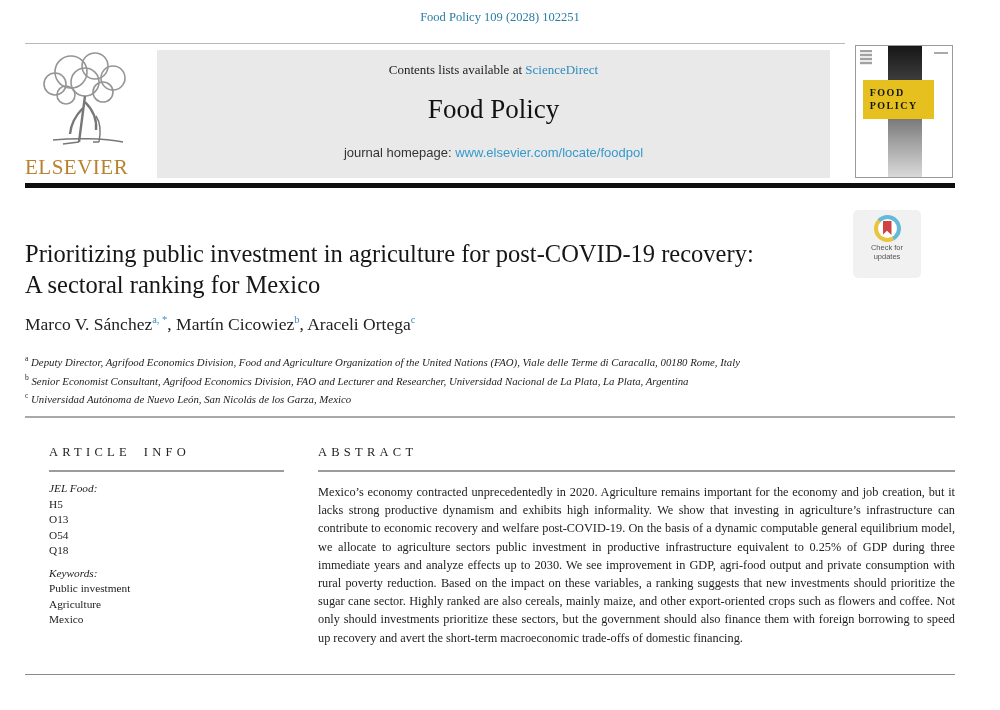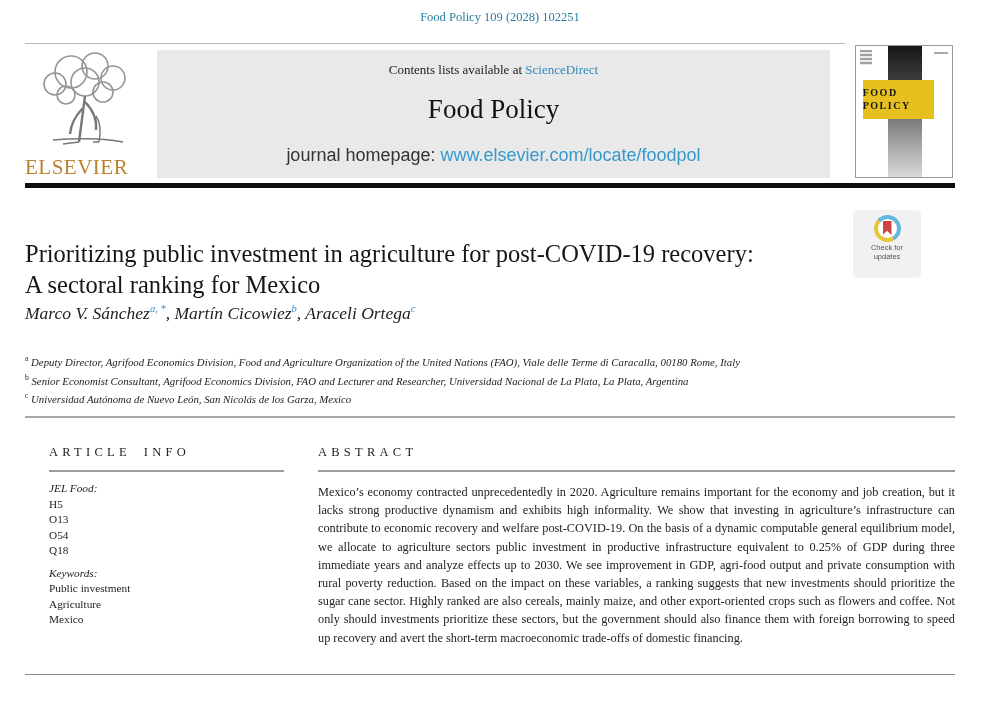--- a/index.html
+++ b/index.html
@@ -18,33 +18,33 @@
   .logo-block { position: absolute; top: 50px; left: 25px; width: 128px; height: 130px; }
   .logo-tree { position: absolute; top: 0; left: 8px; }
   .logo-text { position: absolute; bottom: 0; left: 0; font-size: 21px; letter-spacing: 0.5px;
                color: #b9822e; font-family: "Liberation Serif", serif; }
 
   
   .banner { position: absolute; top: 50px; left: 157px; width: 673px; height: 128px;
             background: #e9e9e9; text-align: center; }
   .banner .contents-line { margin-top: 12px; font-size: 13px; color: #222; }
   .banner .journal-name { margin-top: 16px; font-size: 27px; color: #111; }
-  .banner .homepage-line { margin-top: 20px; font-size: 18px; color: #333;
+  .banner .homepage-line { margin-top: 20px; font-size: 13px; color: #333;
             font-family: "Liberation Sans", sans-serif; }
   .link { color: #2d8bbf; text-decoration: none; }
   .link-light { color: #3599cc; text-decoration: none; }
 
   
   .cover { position: absolute; top: 45px; left: 855px; width: 98px; height: 133px;
            background: #ffffff; border: 1px solid #9a9a9a; overflow: hidden; }
   .cover-strip { position: absolute; top: 0; left: 33%; width: 36%; height: 100%;
            background: linear-gradient(#161616 0%, #4a4a4a 35%, #9a9a9a 70%, #d9d9d9 100%); }
   .cover-band { position: absolute; top: 26%; left: 7%; width: 74%; height: 30%;
            background: #e5c01e; display: flex; flex-direction: column; justify-content: center;
-           }
+           padding-left: 7px; }
   .cover-band .t { font-size: 10px; font-weight: bold; letter-spacing: 1.5px; color: #161616;
            line-height: 1.25; font-family: "Liberation Serif", serif; }
   .cover-emblem { position: absolute; top: 4px; left: 4px; width: 12px; height: 15px;
            background: repeating-linear-gradient(#8a8a8a 0 2px, #e5e5e5 2px 4px); opacity: .8; }
   .cover-meta { position: absolute; top: 6px; right: 4px; width: 14px; height: 2px; background: #a9a9a9; }
 
   
   .check-badge { position: absolute; top: 210px; left: 853px; width: 68px; height: 68px;
            background: #f1f1f1; border-radius: 5px; text-align: center; cursor: pointer; }
   .check-ring { width: 27px; height: 27px; border-radius: 50%; margin: 5px auto 1px auto;
@@ -52,21 +52,21 @@
            display: flex; align-items: center; justify-content: center; }
   .check-ring-inner { width: 19px; height: 19px; border-radius: 50%; background: #ffffff;
            display: flex; align-items: flex-start; justify-content: center; }
   .check-bookmark { width: 9px; height: 14px; margin-top: 2px; background: #cf4343;
            clip-path: polygon(0 0, 100% 0, 100% 100%, 50% 70%, 0 100%); }
   .check-text { font-family: "Liberation Sans", sans-serif; font-size: 7.5px; line-height: 1.2; color: #555; }
 
   
   .title { position: absolute; top: 238px; left: 25px; width: 850px; font-size: 24.5px;
            line-height: 31px; color: #161616; }
-  .authors { position: absolute; top: 303px; left: 25px; font-size: 17.5px; color: #222; font-style: italic; }
+  .authors { position: absolute; top: 314px; left: 25px; font-size: 17.5px; color: #222; }
   .authors sup { font-size: 10.5px; color: #3d8cc4; }
   .affils { position: absolute; top: 351px; left: 25px; width: 920px; font-size: 10.8px;
            line-height: 16px; color: #222; }
   .affils .aff-text { font-style: italic; }
   .affils sup { font-size: 7.5px; color: #222; }
 
   .mid-rule { position: absolute; top: 416px; left: 25px; width: 930px; height: 2px; background: #a9a9a9; }
 
   
   .col-heading { font-size: 12.5px; letter-spacing: 0.34em; word-spacing: 0.45em; color: #222; }

